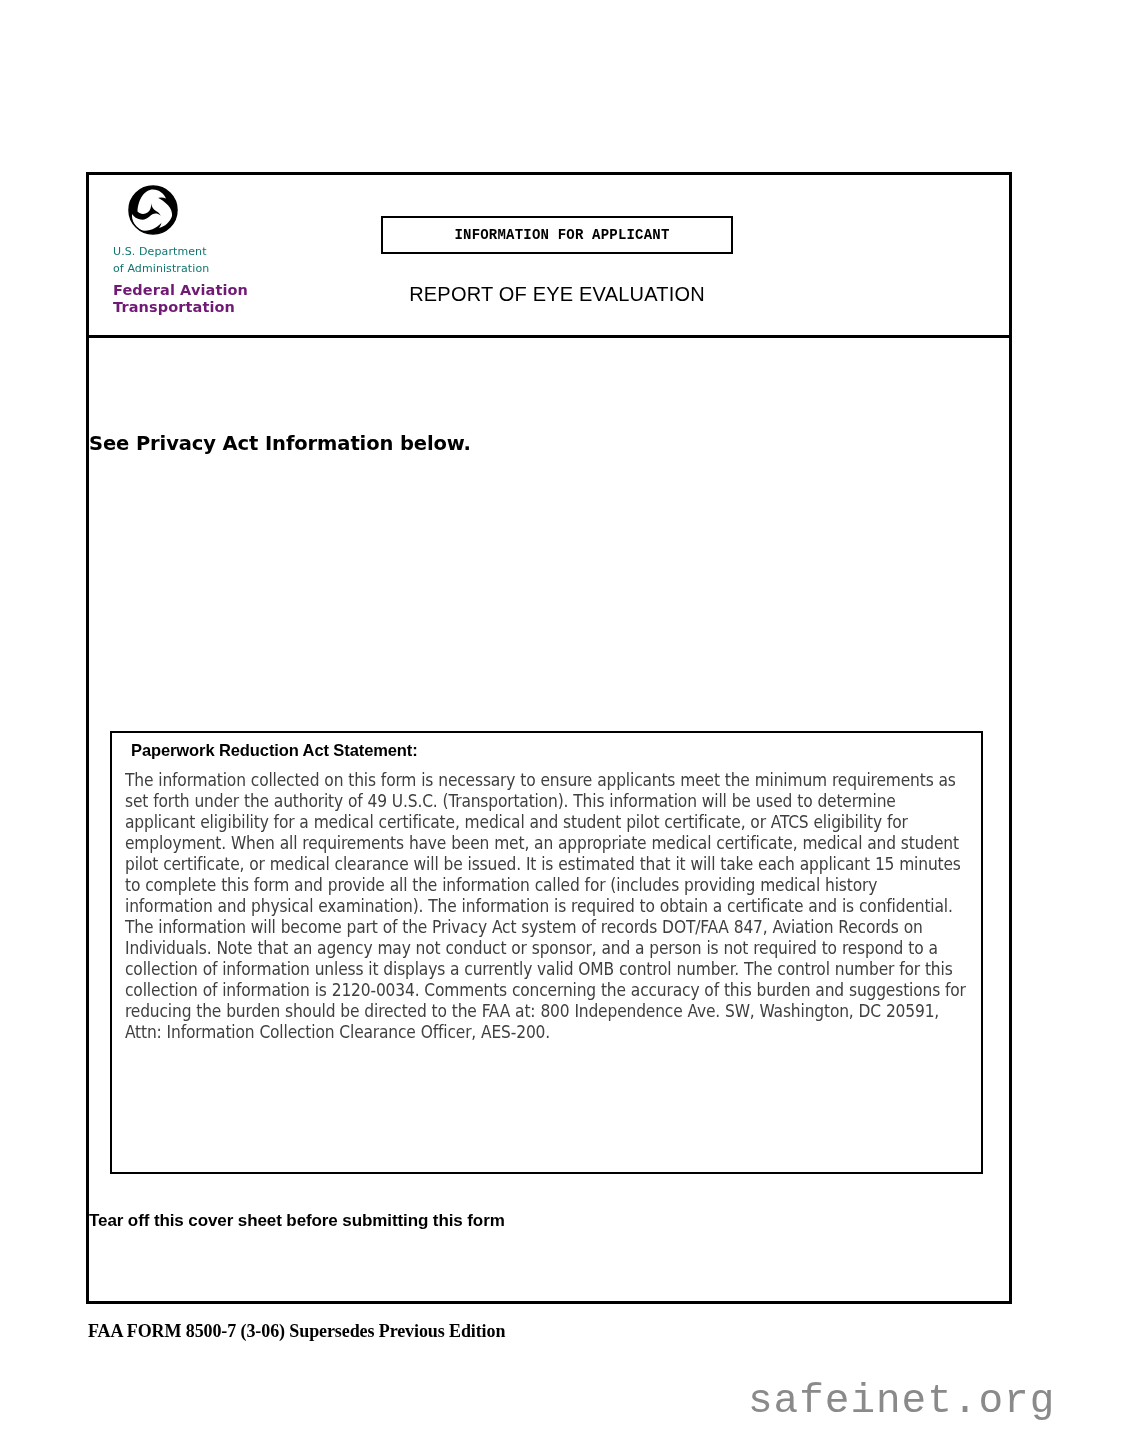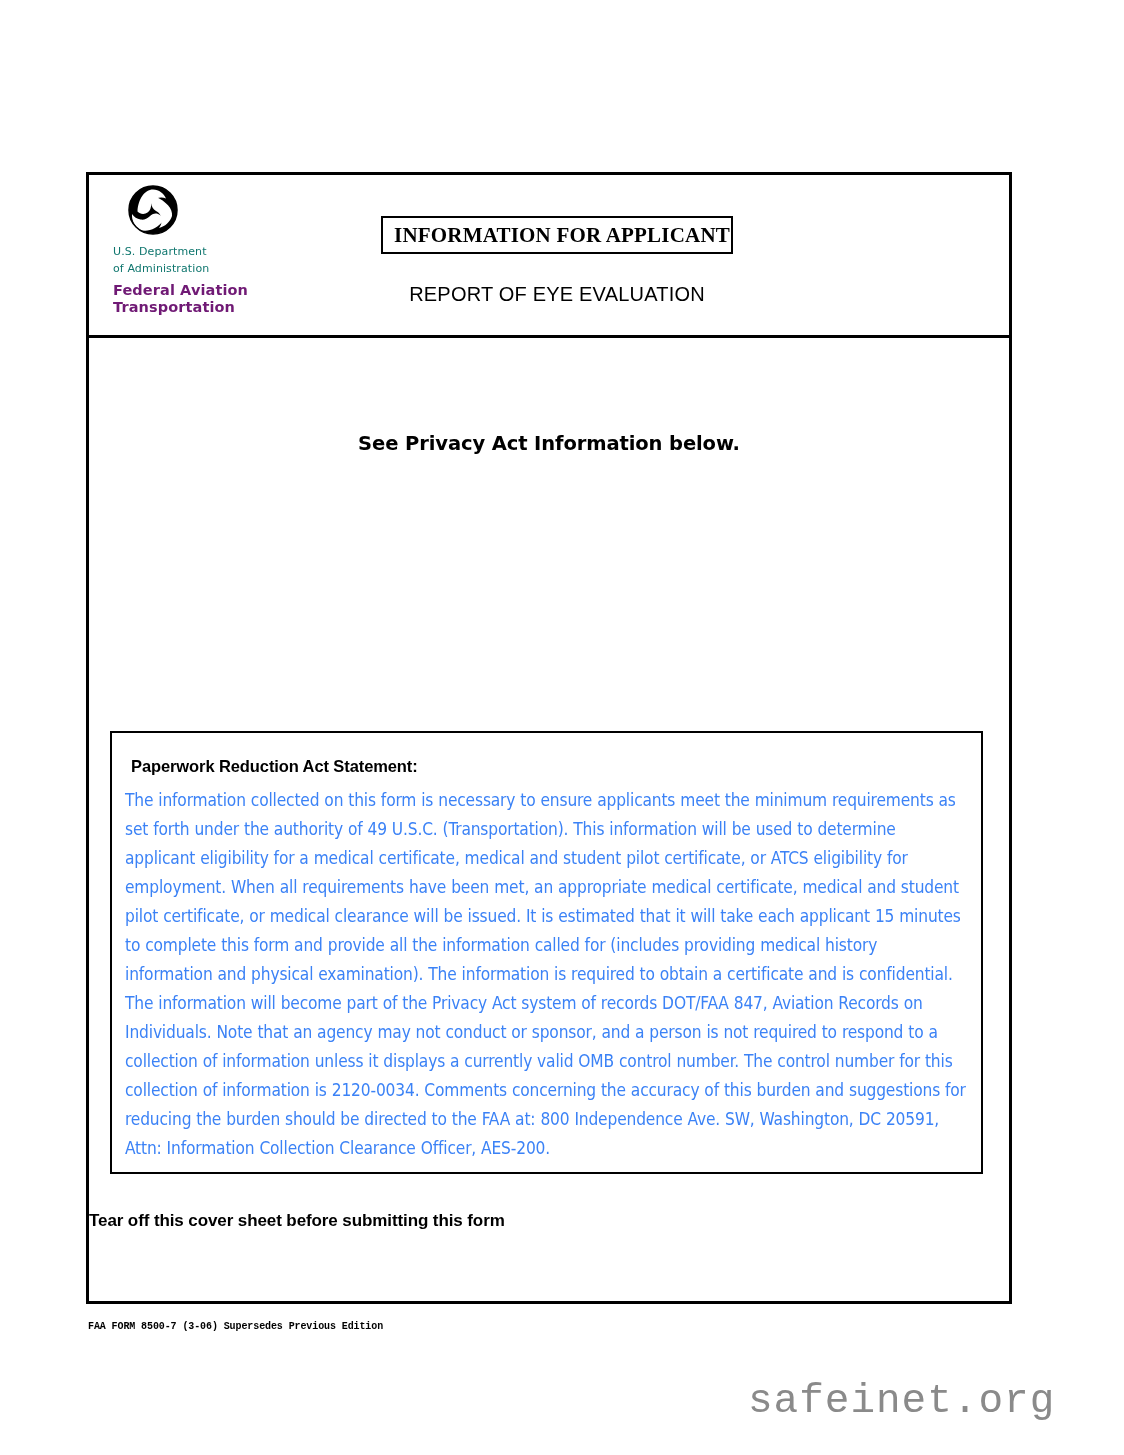--- a/index.html
+++ b/index.html
@@ -79,22 +79,22 @@
     top: 41px;
     width: 352px;
     height: 38px;
     border: 2px solid #000000;
     box-sizing: border-box;
     display: flex;
     align-items: center;
     justify-content: center;
   }
   #info-applicant-box .txt {
-    font-family: Liberation Serif, serif;
-    font-size: 21px;
+    font-family: Liberation Mono, monospace;
+    font-size: 14px;
     font-weight: bold;
     letter-spacing: 0.2px;
     margin-left: 10px;
   }
   #report-title {
     position: absolute;
     left: 292px;
     top: 108px;
     width: 352px;
     text-align: center;
@@ -111,76 +111,76 @@
     top: 163px;
     right: 0;
     bottom: 0;
   }
 
   #privacy-notice {
     position: absolute;
     left: 0;
     right: 0;
     top: 94px;
-    text-align: center;
+    text-align: left;
     font-family: "DejaVu Sans", sans-serif;
     font-size: 19.5px;
     font-weight: bold;
     letter-spacing: -0.1px;
   }
 
   
   #paperwork-box {
     position: absolute;
     left: 21px;
     top: 393px;
     width: 873px;
     height: 443px;
     border: 2px solid #000000;
     box-sizing: border-box;
-    padding: 24px 13px 10px 13px;
+    padding: 8px 13px 10px 13px;
   }
   #paperwork-heading {
     font-family: "Liberation Sans", sans-serif;
     font-size: 16.5px;
     font-weight: bold;
     margin-left: 6px;
     margin-bottom: 10px;
     letter-spacing: -0.1px;
   }
   #paperwork-text {
     font-family: "DejaVu Sans Condensed", "DejaVu Sans", sans-serif;
     font-size: 17.2px;
-    line-height: 29px;
+    line-height: 21px;
     text-align: left;
     letter-spacing: -0.15px;
     word-spacing: 0.2px;
-    color: #3b82f6;
+    color: #404040;
   }
 
   
   #tear-off-note {
     position: absolute;
     left: 0;
     right: 0;
     top: 873px;
     text-align: left;
     font-family: "Liberation Sans", sans-serif;
     font-size: 17px;
     font-weight: bold;
     letter-spacing: -0.1px;
   }
 
   
   #form-footer {
     position: absolute;
     left: 88px;
     top: 1321px;
-    font-family: Liberation Mono, monospace;
-    font-size: 10px;
+    font-family: Liberation Serif, serif;
+    font-size: 18px;
     font-weight: bold;
     letter-spacing: -0.1px;
   }
 
   
   #site-watermark {
     position: absolute;
     left: 748px;
     top: 1378px;
     font-family: Liberation Mono, monospace;

